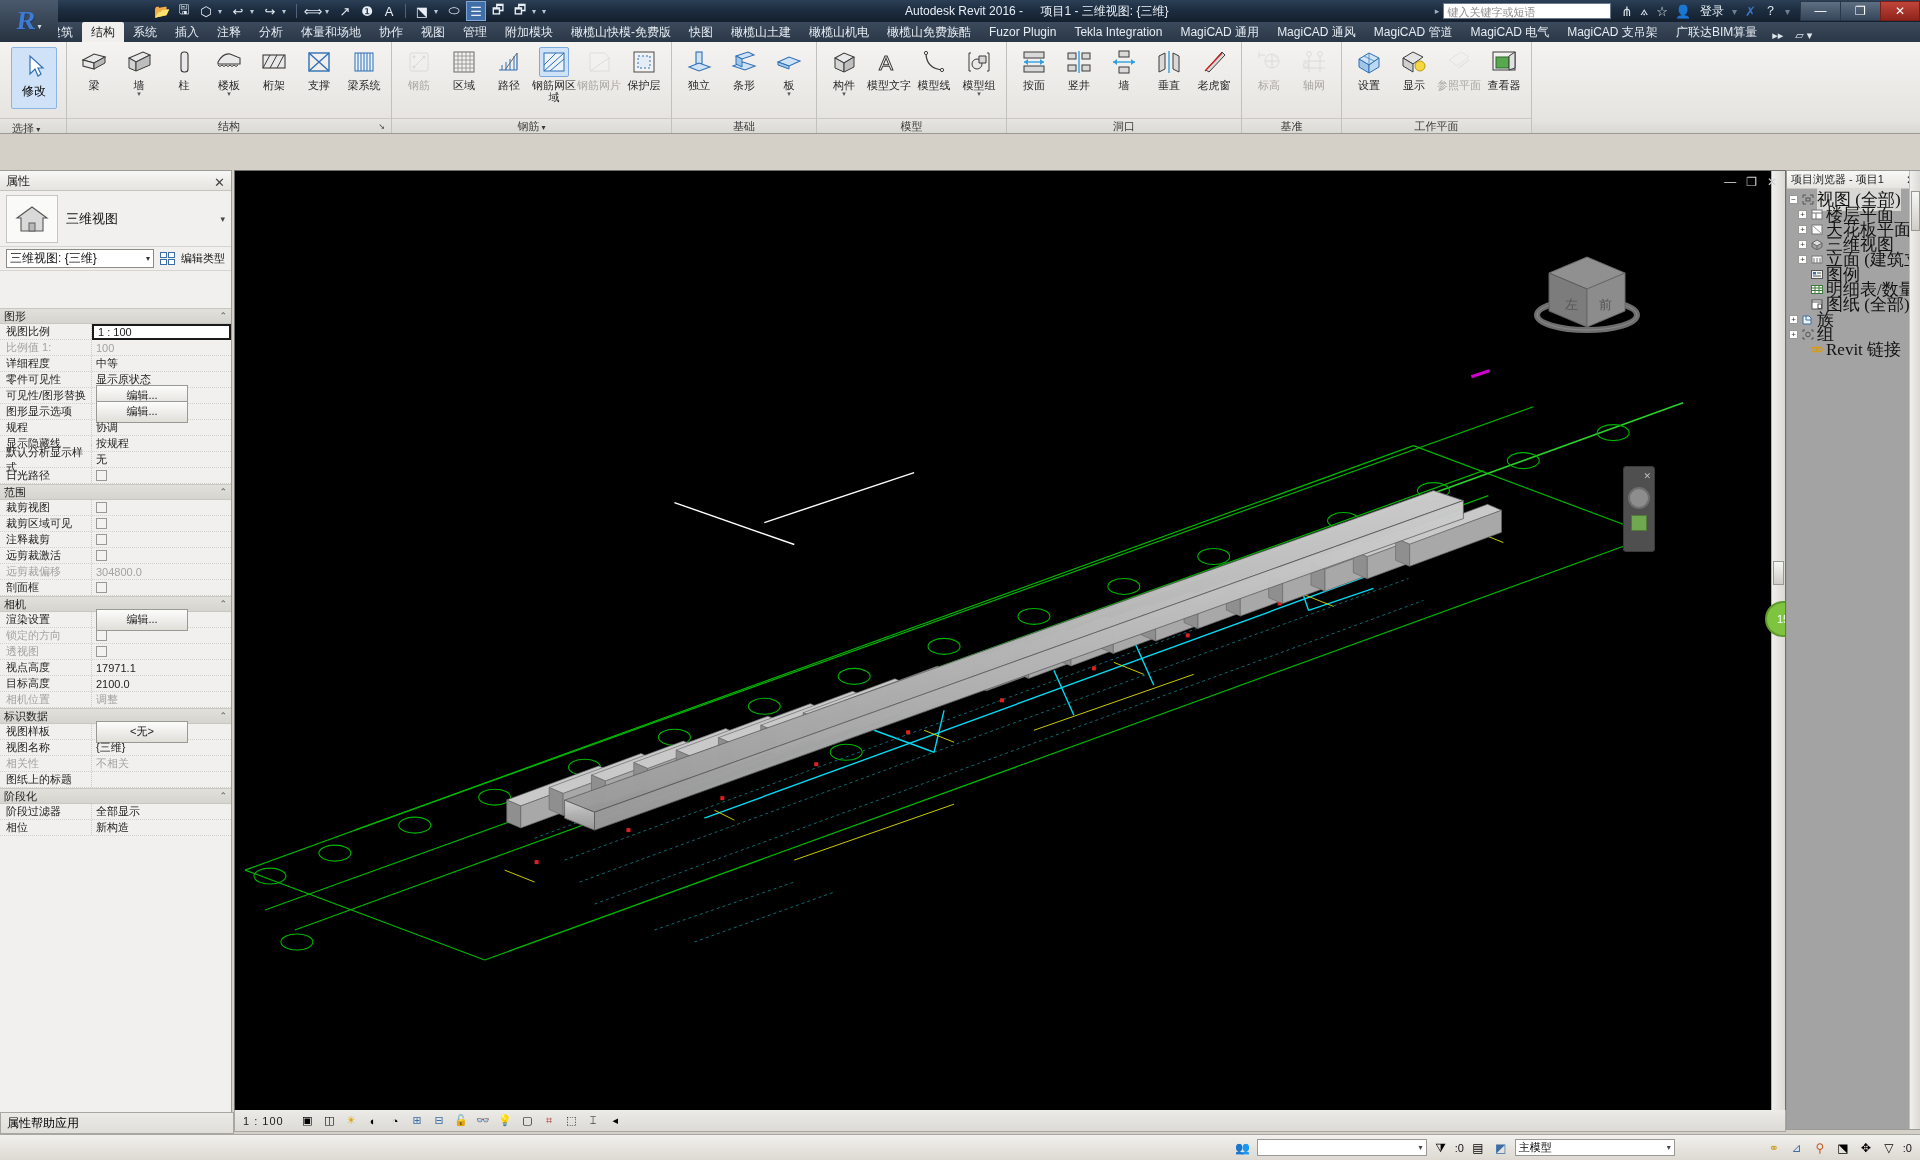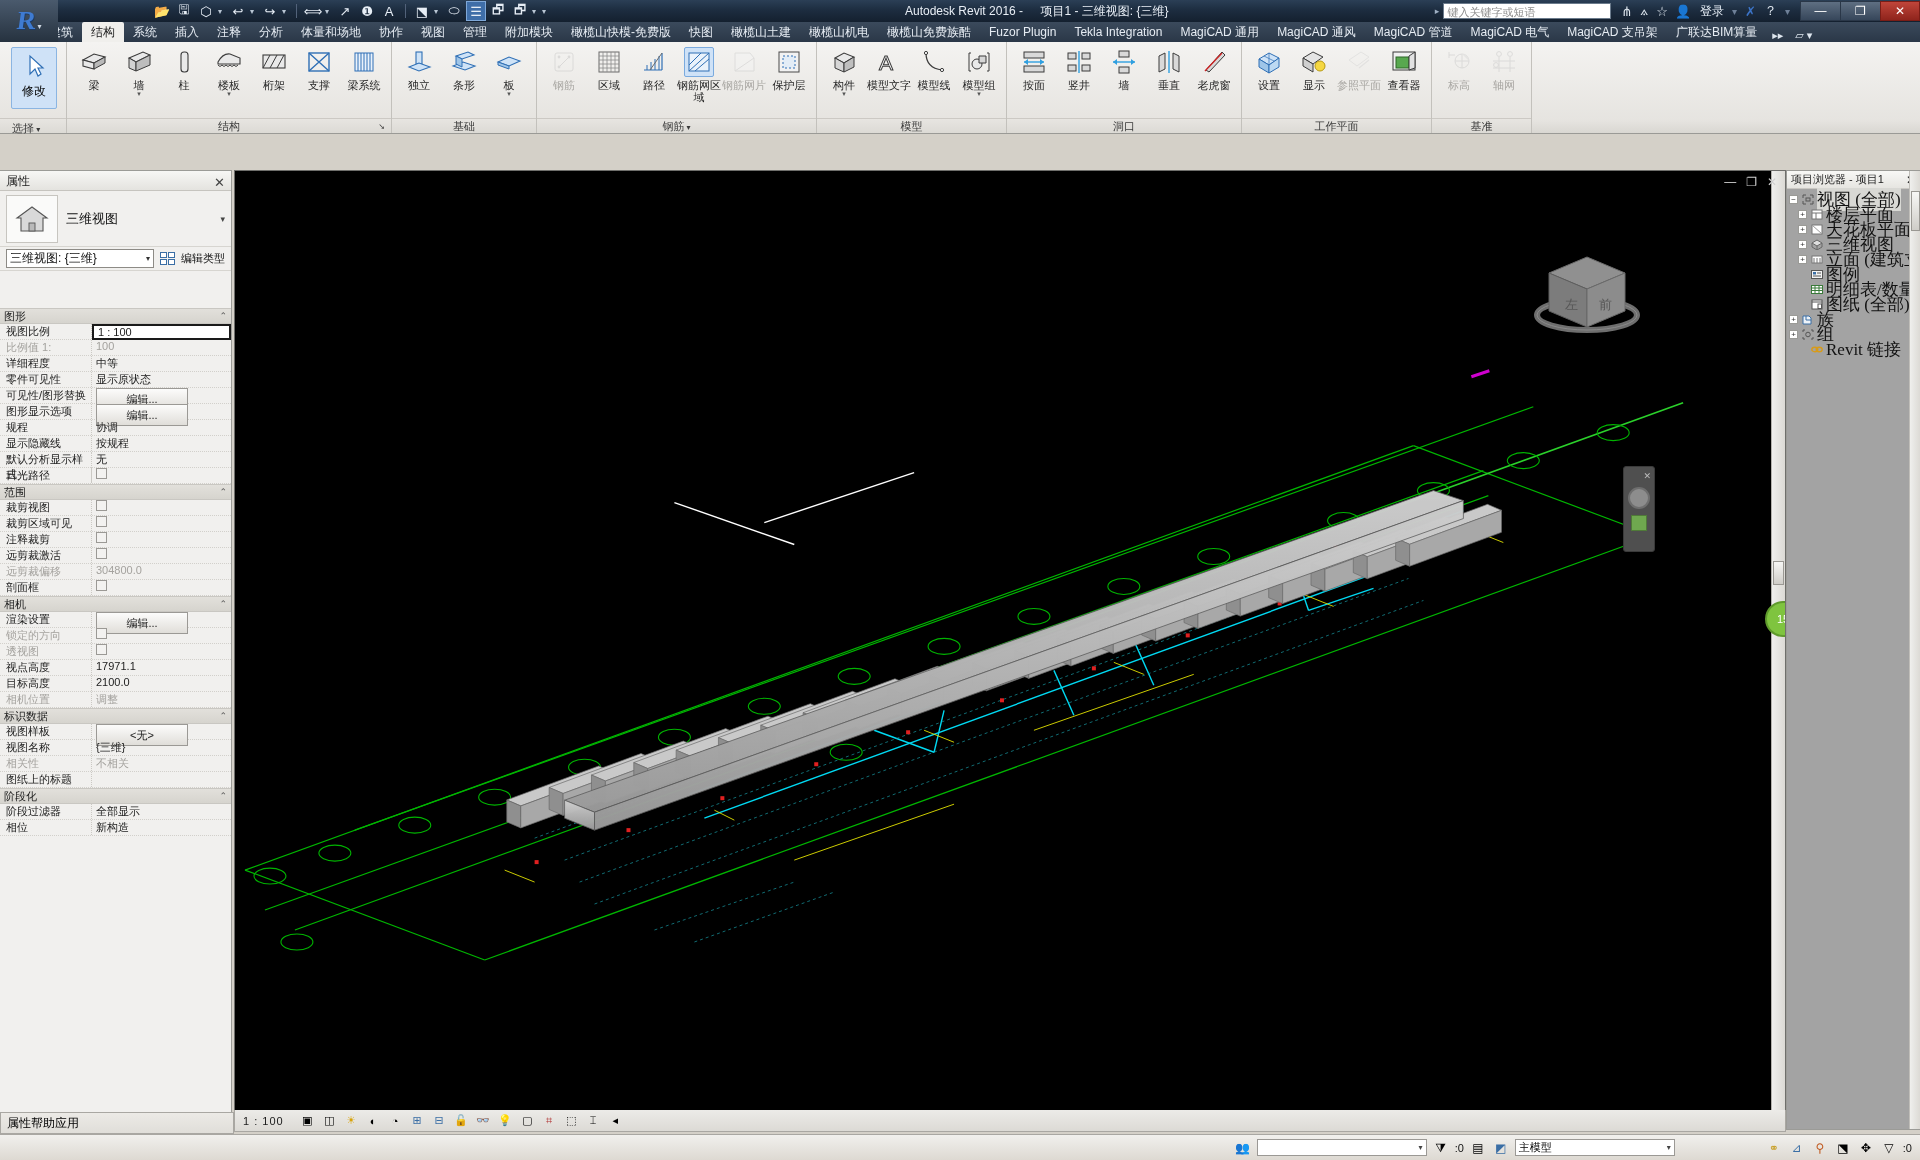--- a/index.html
+++ b/index.html
@@ -147,21 +147,21 @@
   }
   .combo .cv { margin-left:auto; font-size:8px; color:#333;}
   .edit-type { font-size:11px; color:#111; white-space:nowrap;}
   .props-scroll { flex:1 1 auto; overflow:hidden;margin-top:37px; }
   .grp-row {
     height:16px; background:linear-gradient(180deg,#e2e0db,#d6d4ce);
     border-top:1px solid #c9c7c2; border-bottom:1px solid #c9c7c2;
     display:flex;align-items:center;padding:0 4px; font-size:11px; color:#1c1c1c;
   }
   .grp-row .chev { margin-left:auto; font-size:9px; color:#555;}
-  .prow { height:16px; display:flex; align-items:flex-start; border-bottom:1px dotted #d2d0cb; }
+  .prow { height:16px; display:flex; align-items:center; border-bottom:1px dotted #d2d0cb; }
   .pk { width:92px; font-size:11px; color:#1c1c1c; padding-left:6px; display:flex;align-items:center;
         border-right:1px dotted #cbc9c4; }
   .pk.dim { color:#a4a29e; }
   .pv { flex:1 1 auto; font-size:11px; color:#1c1c1c; padding-left:4px; display:flex;align-items:center;}
   .pv.dim { color:#a4a29e; }
   .pv .btn {
     width:92px; height:22px; background:linear-gradient(180deg,#fcfcfb,#e0ded9);
     border:1px solid #9b9995; font-size:11px; display:flex;align-items:center;justify-content:center;
     color:#1a1a1a;
   }
@@ -435,54 +435,20 @@
                 <path d="M8 5 V23 M11 5 V23 M14 5 V23 M17 5 V23 M20 5 V23" stroke="#2f6fb5"></path>
               </svg>
             </div>
             <div class="lb">梁系统</div>
           </div>
         </div>
         <div class="panel-title"><span>结构</span><span class="dd">↘</span></div>
       </div>
       <div class="panel">
         <div class="panel-tools">
-          <div class="tool">
-            <div class="ic">
-              <svg width="28" height="28" viewBox="0 0 28 28">
-                <rect x="11" y="4" width="6" height="12" stroke="#2f6fb5" stroke-width="1.1" fill="#cfe3f7"></rect>
-                <polygon points="4,19 14,15 25,19 14,23" stroke="#2f6fb5" stroke-width="1.1" fill="#cfe3f7"></polygon>
-              </svg>
-            </div>
-            <div class="lb">独立</div>
-          </div>
-          <div class="tool">
-            <div class="ic">
-              <svg width="28" height="28" viewBox="0 0 28 28">
-                <polygon points="6,8 18,4 24,7 12,11" stroke="#2f6fb5" stroke-width="1.1" fill="#cfe3f7"></polygon>
-                <polygon points="3,18 13,14 25,18 15,22" stroke="#2f6fb5" stroke-width="1.1" fill="#cfe3f7"></polygon>
-                <polygon points="6,8 6,16 12,19 12,11" fill="#9fc5e8" stroke="#2f6fb5"></polygon>
-              </svg>
-            </div>
-            <div class="lb">条形</div>
-          </div>
-          <div class="tool">
-            <div class="ic">
-              <svg width="28" height="28" viewBox="0 0 28 28">
-                <polygon points="3,14 14,9 25,13 14,18" stroke="#2f6fb5" stroke-width="1.1" fill="#cfe3f7"></polygon>
-                <polygon points="3,14 3,17 14,21 14,18" fill="#9fc5e8" stroke="#2f6fb5"></polygon>
-              </svg>
-            </div>
-            <div class="lb">板</div>
-            <div class="caret">▾</div>
-          </div>
-        </div>
-        <div class="panel-title"><span>基础</span></div>
-      </div>
-      <div class="panel">
-        <div class="panel-tools">
           <div class="tool dis">
             <div class="ic" style="opacity: 0.42;">
               <svg width="28" height="28" viewBox="0 0 28 28">
                 <rect x="5" y="5" width="18" height="18" rx="2" fill="none" stroke="#bdbdbd"></rect>
                 <circle cx="9" cy="9" r="1.4" fill="#bdbdbd"></circle>
                 <circle cx="19" cy="9" r="1.4" fill="#bdbdbd"></circle>
                 <circle cx="9" cy="19" r="1.4" fill="#bdbdbd"></circle>
                 <path d="M9 19 L19 9" stroke="#bdbdbd"></path>
               </svg>
             </div>
@@ -535,20 +501,54 @@
             <div class="lb">保护层</div>
           </div>
         </div>
         <div class="panel-title"><span>钢筋</span><span style="font-size: 8px;"> ▾</span></div>
       </div>
       <div class="panel">
         <div class="panel-tools">
           <div class="tool">
             <div class="ic">
               <svg width="28" height="28" viewBox="0 0 28 28">
+                <rect x="11" y="4" width="6" height="12" stroke="#2f6fb5" stroke-width="1.1" fill="#cfe3f7"></rect>
+                <polygon points="4,19 14,15 25,19 14,23" stroke="#2f6fb5" stroke-width="1.1" fill="#cfe3f7"></polygon>
+              </svg>
+            </div>
+            <div class="lb">独立</div>
+          </div>
+          <div class="tool">
+            <div class="ic">
+              <svg width="28" height="28" viewBox="0 0 28 28">
+                <polygon points="6,8 18,4 24,7 12,11" stroke="#2f6fb5" stroke-width="1.1" fill="#cfe3f7"></polygon>
+                <polygon points="3,18 13,14 25,18 15,22" stroke="#2f6fb5" stroke-width="1.1" fill="#cfe3f7"></polygon>
+                <polygon points="6,8 6,16 12,19 12,11" fill="#9fc5e8" stroke="#2f6fb5"></polygon>
+              </svg>
+            </div>
+            <div class="lb">条形</div>
+          </div>
+          <div class="tool">
+            <div class="ic">
+              <svg width="28" height="28" viewBox="0 0 28 28">
+                <polygon points="3,14 14,9 25,13 14,18" stroke="#2f6fb5" stroke-width="1.1" fill="#cfe3f7"></polygon>
+                <polygon points="3,14 3,17 14,21 14,18" fill="#9fc5e8" stroke="#2f6fb5"></polygon>
+              </svg>
+            </div>
+            <div class="lb">板</div>
+            <div class="caret">▾</div>
+          </div>
+        </div>
+        <div class="panel-title"><span>基础</span></div>
+      </div>
+      <div class="panel">
+        <div class="panel-tools">
+          <div class="tool">
+            <div class="ic">
+              <svg width="28" height="28" viewBox="0 0 28 28">
                 <polygon points="5,10 14,5 24,9 14,15" stroke="#3b3b3b" stroke-width="1.1" fill="#e9e9e9"></polygon>
                 <polygon points="5,10 5,20 14,24 14,15" fill="#d6d6d6" stroke="#3b3b3b"></polygon>
                 <polygon points="14,15 14,24 24,19 24,9" fill="#bfbfbf" stroke="#3b3b3b"></polygon>
               </svg>
             </div>
             <div class="lb">构件</div>
             <div class="caret">▾</div>
           </div>
           <div class="tool">
             <div class="ic">
@@ -635,20 +635,47 @@
                 <path d="M5 23 L22 5" stroke="#cc2222" stroke-width="1.3"></path>
               </svg>
             </div>
             <div class="lb">老虎窗</div>
           </div>
         </div>
         <div class="panel-title"><span>洞口</span></div>
       </div>
       <div class="panel">
         <div class="panel-tools">
+          <div class="tool dis">
+            <div class="ic" style="opacity: 0.42;">
+              <svg width="28" height="28" viewBox="0 0 28 28">
+                <path d="M4 4 V10 M4 7 H10" stroke="#bdbdbd"></path>
+                <circle cx="17" cy="13" r="7" fill="none" stroke="#bdbdbd"></circle>
+                <path d="M17 6 V20 M10 13 H24" stroke="#bdbdbd"></path>
+                <path d="M17 6 A7 7 0 0 1 24 13 Z" fill="#d5d5d5"></path>
+              </svg>
+            </div>
+            <div class="lb">标高</div>
+          </div>
+          <div class="tool dis">
+            <div class="ic" style="opacity: 0.42;">
+              <svg width="28" height="28" viewBox="0 0 28 28">
+                <circle cx="9" cy="6" r="2.4" fill="none" stroke="#bdbdbd"></circle>
+                <circle cx="20" cy="6" r="2.4" fill="none" stroke="#bdbdbd"></circle>
+                <circle cx="6" cy="17" r="2.4" fill="none" stroke="#bdbdbd"></circle>
+                <path d="M9 9 V24 M20 9 V24 M3 13 H25 M3 20 H25" stroke="#bdbdbd"></path>
+              </svg>
+            </div>
+            <div class="lb">轴网</div>
+          </div>
+        </div>
+        <div class="panel-title"><span>基准</span></div>
+      </div>
+      <div class="panel">
+        <div class="panel-tools">
           <div class="tool">
             <div class="ic">
               <svg width="28" height="28" viewBox="0 0 28 28">
                 <polygon points="4,11 14,5 24,10 14,17" fill="#cfe3f7" stroke="#2f6fb5"></polygon>
                 <polygon points="4,11 4,19 14,25 14,17" fill="#9fc5e8" stroke="#2f6fb5"></polygon>
                 <polygon points="14,17 14,25 24,19 24,10" fill="#bcd9f2" stroke="#2f6fb5"></polygon>
                 <path d="M9 8 L19 13 M14 5 L14 17" stroke="#2f6fb5" stroke-width="0.7"></path>
               </svg>
             </div>
             <div class="lb">设置</div>
@@ -677,47 +704,20 @@
               <svg width="28" height="28" viewBox="0 0 28 28">
                 <rect x="3" y="4" width="22" height="18" fill="#f0f0f0" stroke="#3b3b3b"></rect>
                 <rect x="6" y="9" width="13" height="11" fill="#58a84f" stroke="#2d6629"></rect>
                 <polygon points="19,8 25,4 25,20 19,22" fill="#e2e2e2" stroke="#3b3b3b"></polygon>
               </svg>
             </div>
             <div class="lb">查看器</div>
           </div>
         </div>
         <div class="panel-title"><span>工作平面</span></div>
-      </div>
-      <div class="panel">
-        <div class="panel-tools">
-          <div class="tool dis">
-            <div class="ic" style="opacity: 0.42;">
-              <svg width="28" height="28" viewBox="0 0 28 28">
-                <path d="M4 4 V10 M4 7 H10" stroke="#bdbdbd"></path>
-                <circle cx="17" cy="13" r="7" fill="none" stroke="#bdbdbd"></circle>
-                <path d="M17 6 V20 M10 13 H24" stroke="#bdbdbd"></path>
-                <path d="M17 6 A7 7 0 0 1 24 13 Z" fill="#d5d5d5"></path>
-              </svg>
-            </div>
-            <div class="lb">标高</div>
-          </div>
-          <div class="tool dis">
-            <div class="ic" style="opacity: 0.42;">
-              <svg width="28" height="28" viewBox="0 0 28 28">
-                <circle cx="9" cy="6" r="2.4" fill="none" stroke="#bdbdbd"></circle>
-                <circle cx="20" cy="6" r="2.4" fill="none" stroke="#bdbdbd"></circle>
-                <circle cx="6" cy="17" r="2.4" fill="none" stroke="#bdbdbd"></circle>
-                <path d="M9 9 V24 M20 9 V24 M3 13 H25 M3 20 H25" stroke="#bdbdbd"></path>
-              </svg>
-            </div>
-            <div class="lb">轴网</div>
-          </div>
-        </div>
-        <div class="panel-title"><span>基准</span></div>
       </div>
     </div>
 
   <div class="props">
     <div class="props-hdr">
       <span>属性</span>
       <span class="x">✕</span>
     </div>
     <div class="props-type">
       <div class="thumb">

